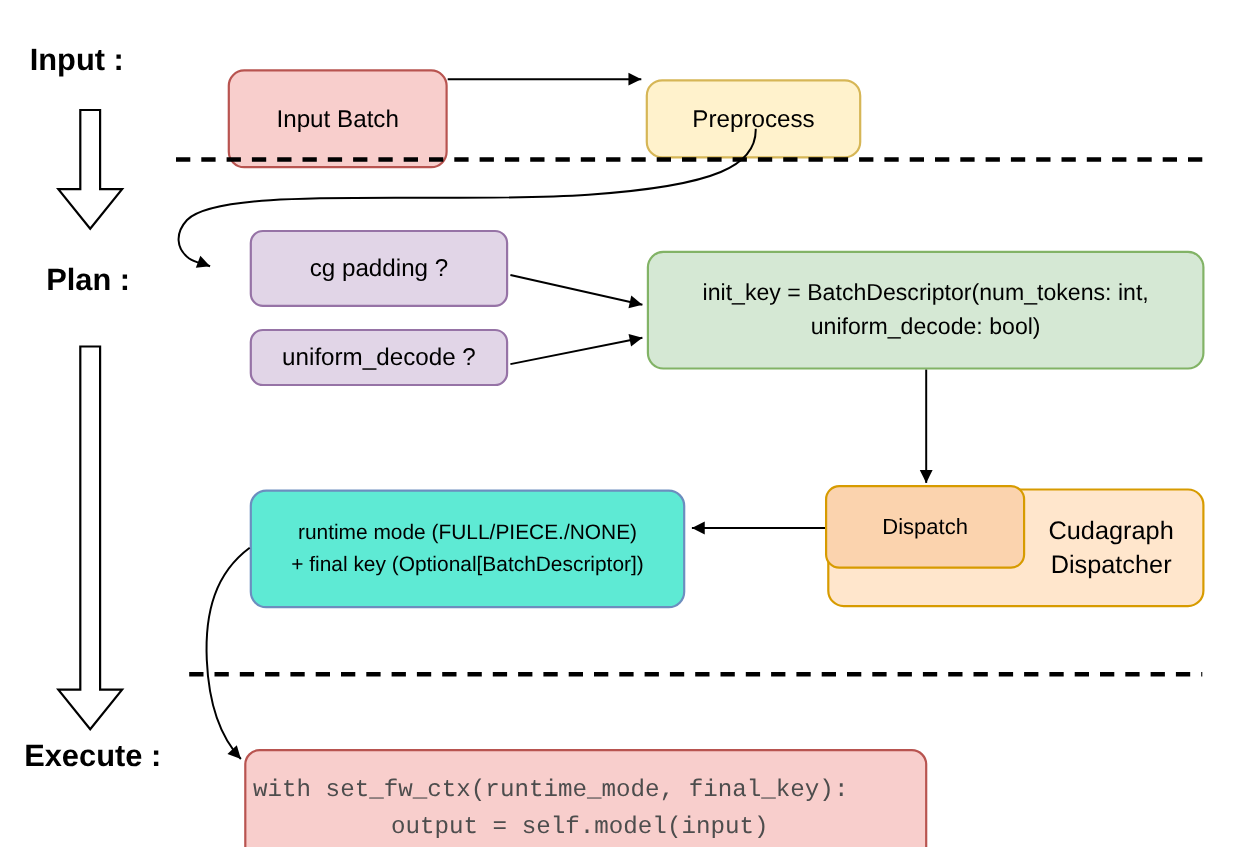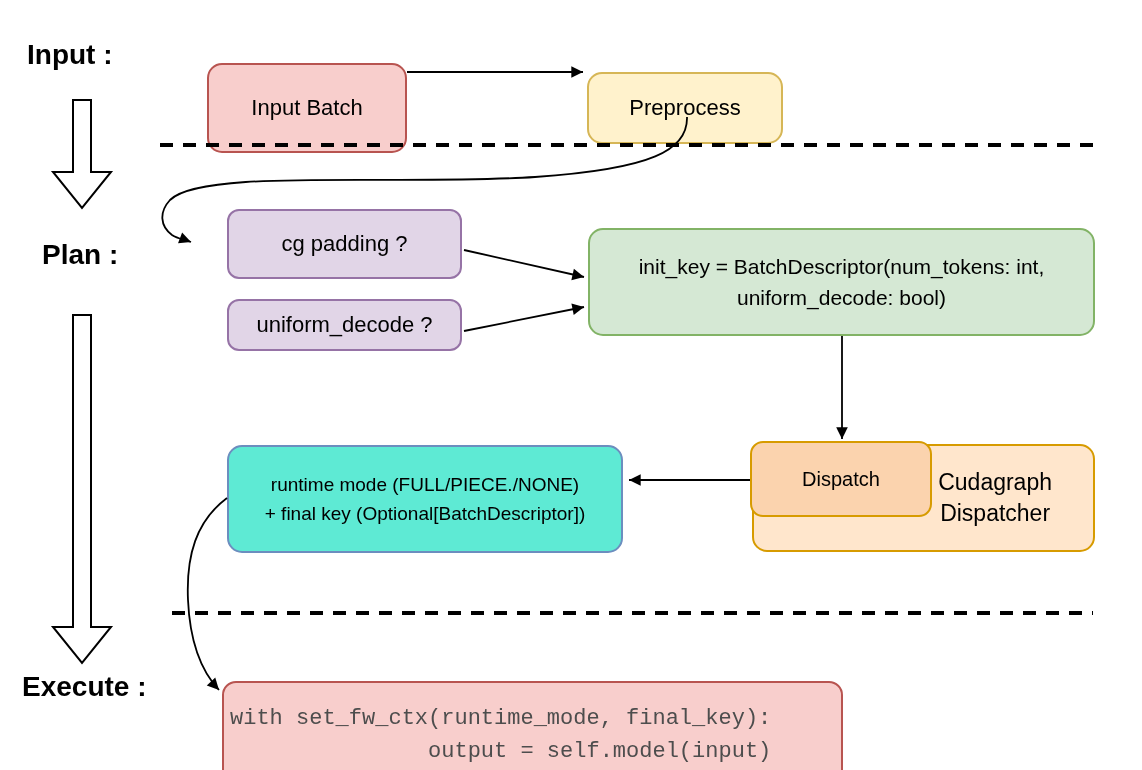--- a/index.html
+++ b/index.html
@@ -12,37 +12,37 @@
     position:absolute;box-sizing:border-box;border:2px solid;border-radius:15px;
     display:flex;align-items:center;justify-content:center;text-align:center;
     white-space:nowrap;
   }
   .node .lines{display:flex;flex-direction:column;align-items:center;}
   .pink{background:#f8cecc;border-color:#b85450;margin-top:36px;}
   .yellow{background:#fff2cc;border-color:#d6b656;}
   .purple{background:#e1d5e7;border-color:#9673a6;border-radius:12px;}
   .green{background:#d5e8d4;border-color:#82b366;}
   .blue{background:#5eead4;border-color:#6c8ebf;}
-  .orange-outer{background:#ffe6cc;border-color:#d79b00;z-index:1;justify-content:flex-end;padding-right:41px;}
+  .orange-outer{background:#ffe6cc;border-color:#d79b00;z-index:1;justify-content:flex-end;padding-right:26px;}
   .orange-inner{background:#fbd3ae;border-color:#d79b00;border-radius:13px;z-index:2;}
   .n-input-batch{left:207px;top:27px;width:200px;height:90px;font-size:22px;}
   .n-preprocess{left:587px;top:27px;width:196px;height:72px;font-size:22px;margin-top:45px;}
   .n-cg-padding{left:227px;top:209px;width:235px;height:70px;font-size:22px;}
   .n-uniform-decode{left:227px;top:299px;width:235px;height:52px;font-size:22px;}
   .n-init-key{left:588px;top:228px;width:507px;height:108px;font-size:21px;}
   .n-init-key .lines{line-height:31px;}
   .n-runtime{left:227px;top:445px;width:396px;height:108px;font-size:19px;}
   .n-runtime .lines{line-height:29px;}
   .n-cuda{left:752px;top:444px;width:343px;height:108px;font-size:23px;}
   .n-cuda .lines{line-height:31px;}
   .n-dispatch{left:750px;top:441px;width:182px;height:76px;font-size:20px;}
   .n-code{left:222px;top:645px;width:621px;height:107px;border-radius:14px;
     font-family:"Liberation Mono",monospace;font-size:22px;color:#4d4d4d;
     justify-content:flex-start;padding-left:6px;text-align:left;}
-  .n-code .lines{align-items:flex-end;line-height:33px;white-space:pre;}
+  .n-code .lines{align-items:center;line-height:33px;white-space:pre;}
   svg.overlay{position:absolute;left:0;top:0;pointer-events:none;z-index:3;}
 </style>
 </head>
 <body>
 
 <div class="stage">
 
   <div class="phase-label" style="left:27px;top:39px;">Input :</div>
   <div class="phase-label" style="left:42px;top:239px;">Plan :</div>
   <div class="phase-label" style="left:22px;top:671px;">Execute :</div>

